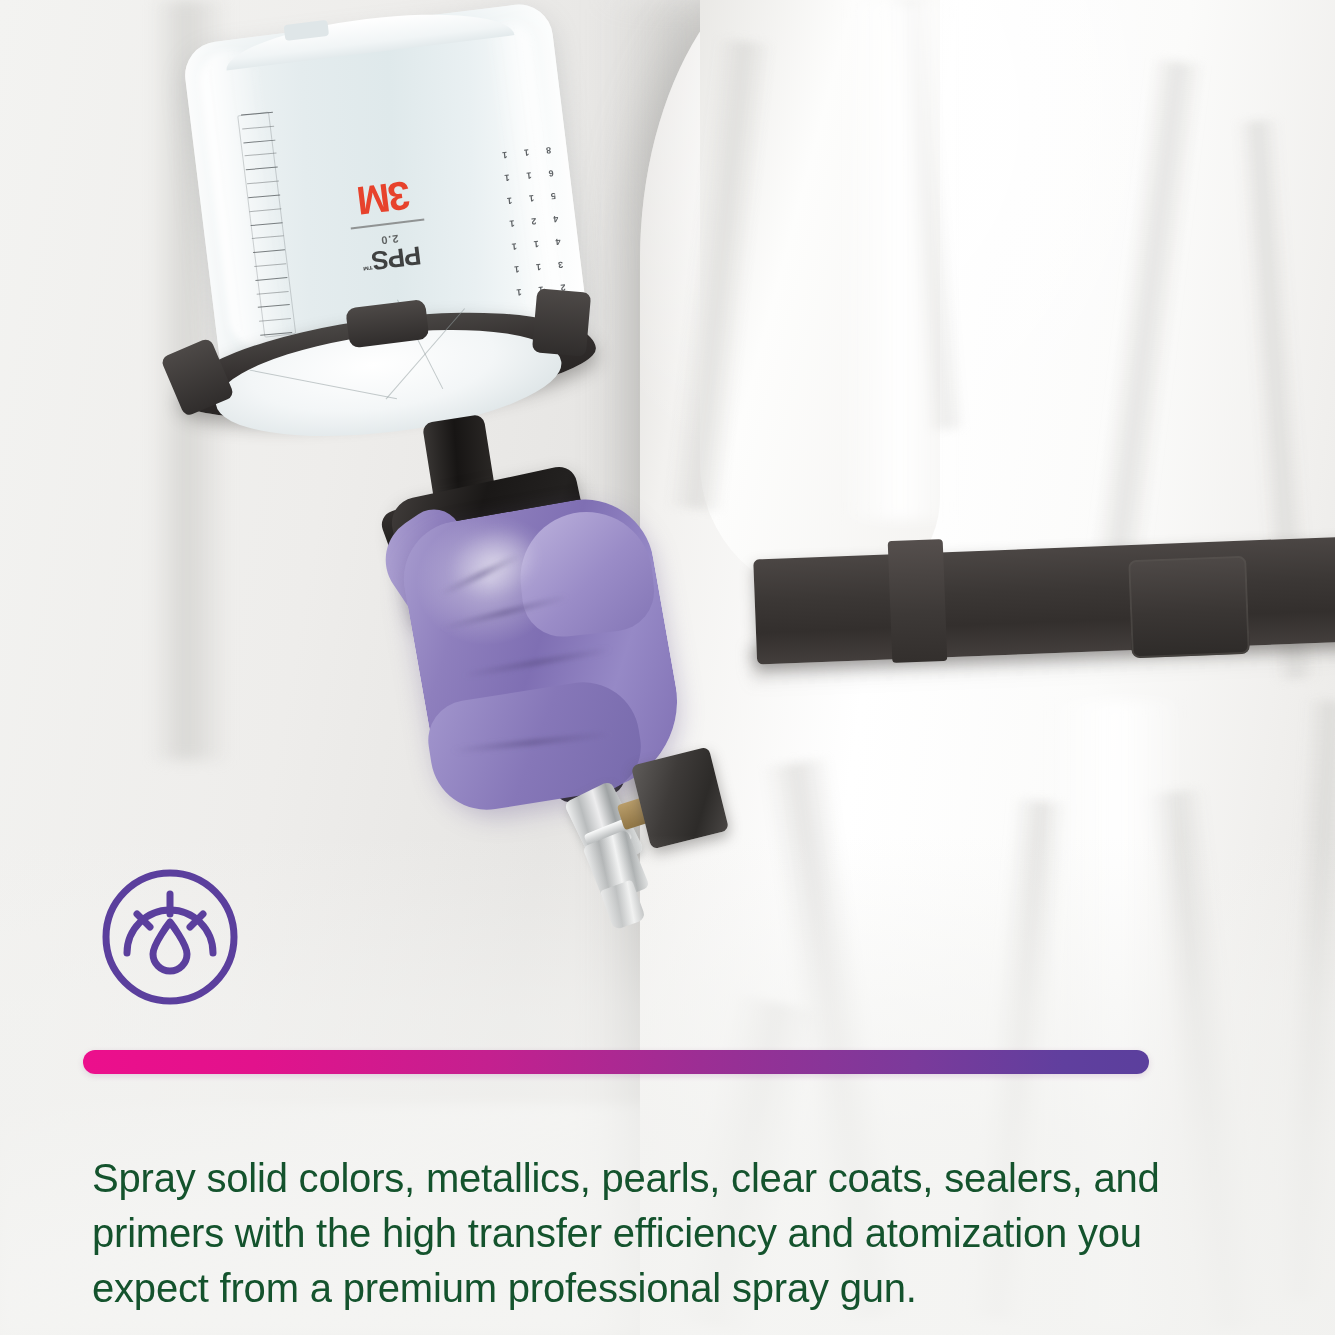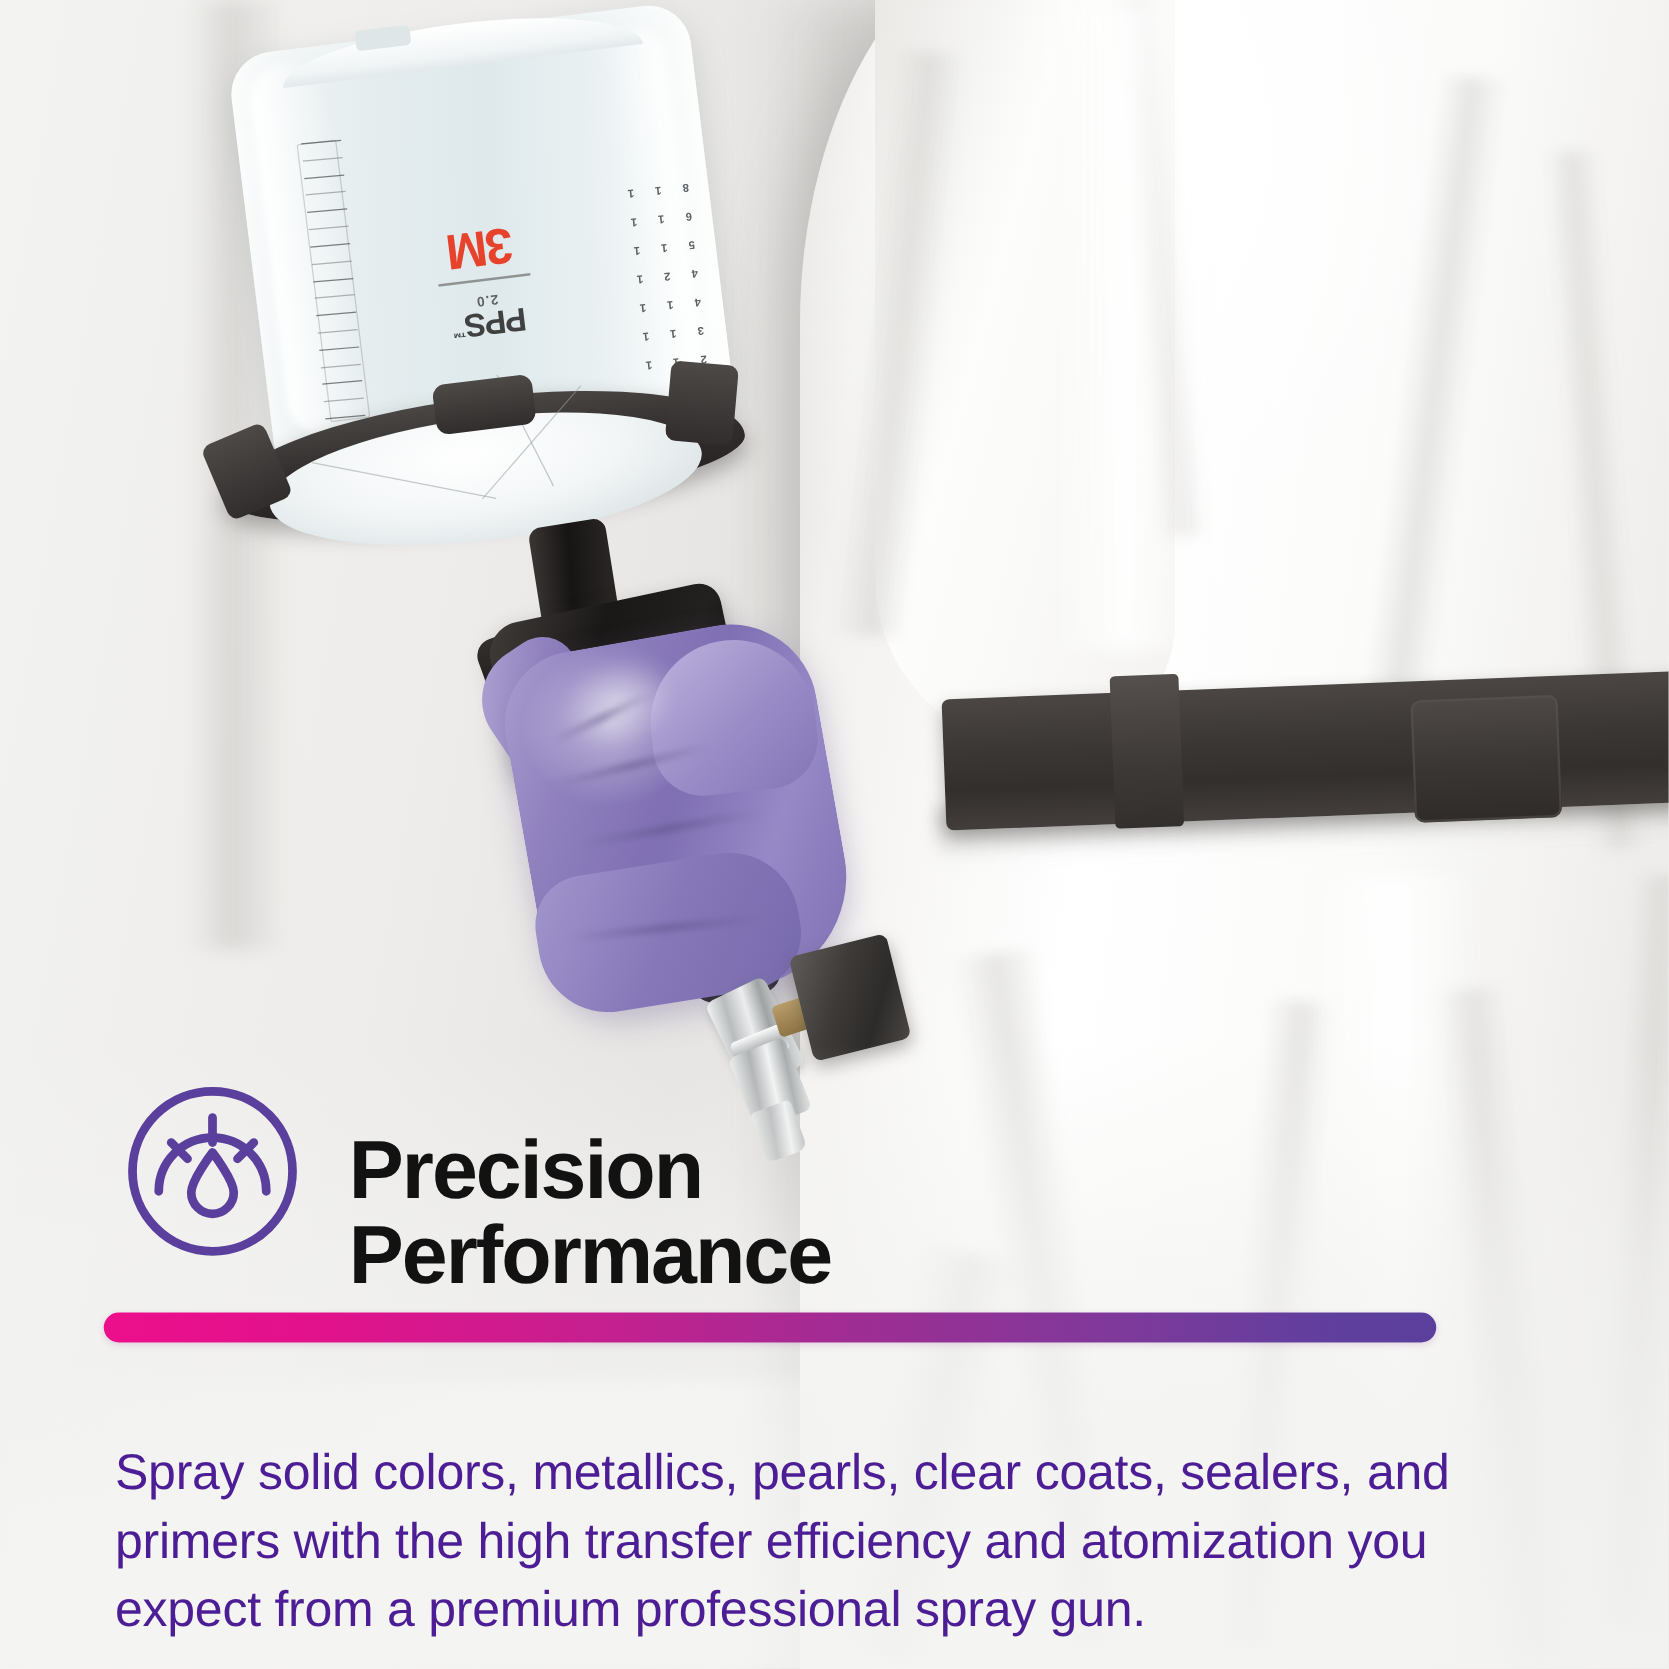--- a/index.html
+++ b/index.html
@@ -352,21 +352,21 @@
     border-radius:12px;
     background:linear-gradient(90deg,#ec0f8c 0%,#e2128c 16%,#c4208f 38%,#9c2e94 58%,#7b3a9b 78%,#603f9e 92%,#5b3f9d 100%);
     box-shadow:0 2px 6px rgba(140,60,140,.18);
   }
 
   .body-copy{
     position:absolute;left:92px;top:1111px;width:1110px;
     font-family:"Liberation Sans", sans-serif;
     font-size:40px;
     line-height:1.37;
-    color:#4c1d95;
+    color:#14532d;
     letter-spacing:-.2px;
   }
 </style>
 </head>
 <body>
 
 <div class="shot">
 
   <div class="photo">
     <div class="wall"></div>
@@ -514,23 +514,19 @@
       <svg viewBox="0 0 150 150" xmlns="http://www.w3.org/2000/svg">
         <circle cx="75" cy="75" r="64" fill="none" stroke="#5B3F9D" stroke-width="7"></circle>
         <path d="M32 91 A43 43 0 0 1 118 91" fill="none" stroke="#5B3F9D" stroke-width="7" stroke-linecap="round"></path>
         <line x1="75" y1="32" x2="75" y2="52" stroke="#5B3F9D" stroke-width="7" stroke-linecap="round"></line>
         <line x1="42" y1="52" x2="55" y2="65" stroke="#5B3F9D" stroke-width="7" stroke-linecap="round"></line>
         <line x1="108" y1="52" x2="95" y2="65" stroke="#5B3F9D" stroke-width="7" stroke-linecap="round"></line>
         <path d="M75 60 C75 60 58 82 58 92 a17 17 0 0 0 34 0 C92 82 75 60 75 60 Z" fill="none" stroke="#5B3F9D" stroke-width="7" stroke-linejoin="round"></path>
       </svg>
     </div>
 
-    <h1 class="headline">
-      <span>Precision</span>
-      <span class="l2">Performance</span>
-    </h1>
 
     <div class="rulebar"></div>
 
     <p class="body-copy">Spray solid colors, metallics, pearls, clear coats, sealers, and primers with the high transfer efficiency and atomization you expect from a premium professional spray gun.</p>
   </div>
 
 </div>
 
 </body></html>

